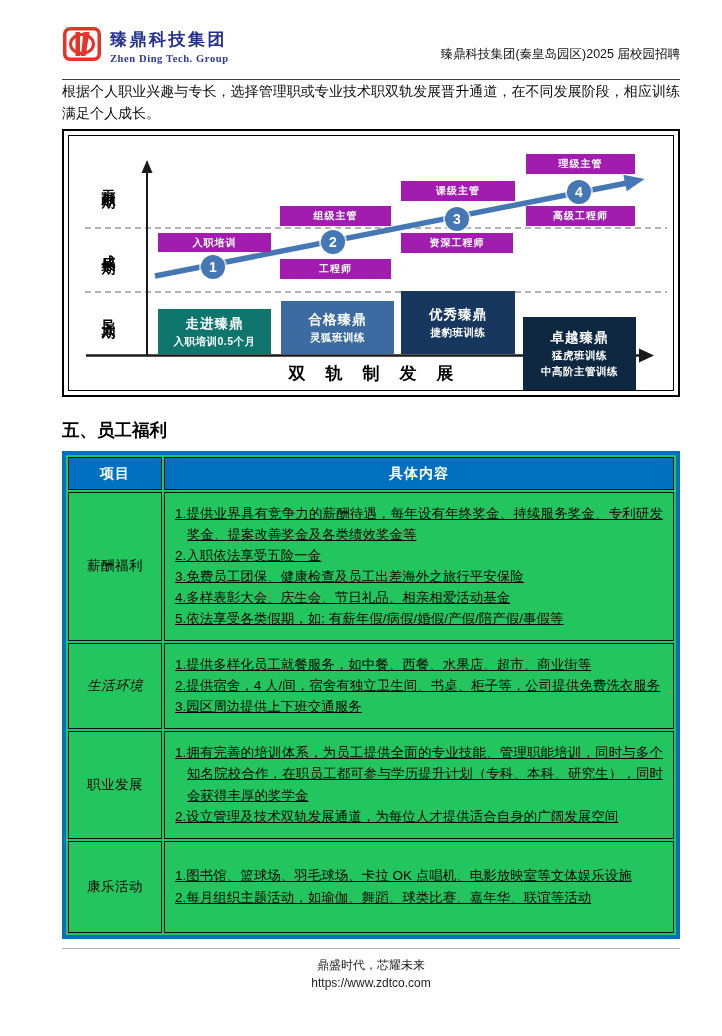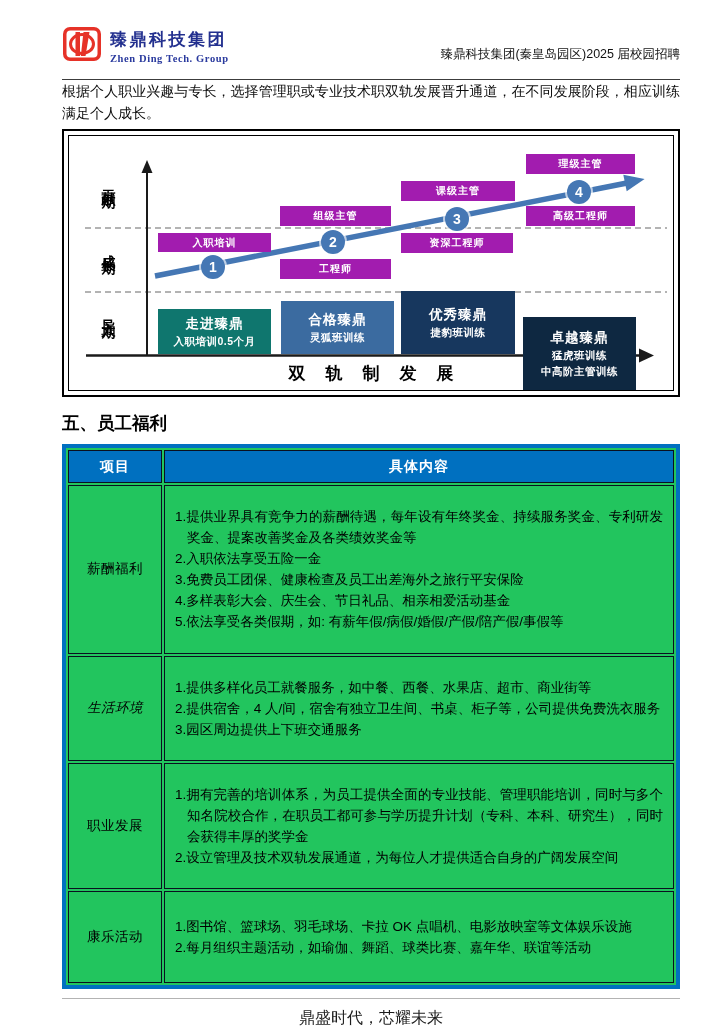--- a/index.html
+++ b/index.html
@@ -45,26 +45,26 @@
   .xlabel { position:absolute; left:0; right:0; top:226px; text-align:center;
             font-size:17px; font-weight:bold; letter-spacing:20px; text-indent:20px; }
 
   
   table.benefits { width:100%; margin-top:8px; border:4px solid #0070c0;
                    border-collapse:separate; border-spacing:2.5px; background:#22c55e; }
   table.benefits th { background:#0070c0; color:#fff; font-size:14px; font-weight:bold;
                       border:1.5px solid #0a1020; height:33px; letter-spacing:1px; }
   table.benefits td { border:1.5px solid #0a1020; font-size:13.5px; vertical-align:middle; }
   td.cat { width:94px; text-align:center; letter-spacing:.5px; }
-  td.detail { padding:20px 10px; line-height:1.56; }
+  td.detail { padding:10px 10px; line-height:1.56;text-decoration:underline; }
   .item { padding-left:12px; text-indent:-12px; text-align:justify; }
 
   
   .pfooter { margin-top:9px; border-top:1px solid #b3b3b3; padding-top:7px;
-             text-align:center; font-size:16px; color:#1c1c1c; line-height:1.55; }
+             text-align:center; font-size:12px; color:#1c1c1c; line-height:1.55; }
   .pfooter .url { color:#1c1c1c; text-decoration:none; }
 </style>
 </head>
 <body>
 
 <div class="page">
   <div class="content">
 
     <div class="hdr">
       <div class="logo-row">
@@ -134,21 +134,21 @@
         <div class="sbox" style="left:454px;top:145px;width:113px;height:73px;background:#0e2841;margin-top:36px;">
           <div class="t1">卓越臻鼎</div>
           <div class="t2">猛虎班训练</div>
           <div class="t2">中高阶主管训练</div>
         </div>
 
         <div class="xlabel">双轨制发展</div>
       </div>
     </div>
 
-    <div class="sec-title" style="margin-top:14px;">五、员工福利</div>
+    <div class="sec-title" style="margin-top:21px;">五、员工福利</div>
 
     <table class="benefits">
       <tbody>
           <tr>
         <th>项目</th>
         <th>具体内容</th>
       </tr>
       <tr>
         <td class="cat" style="height:136px;">薪酬福利</td>
         <td class="detail">

